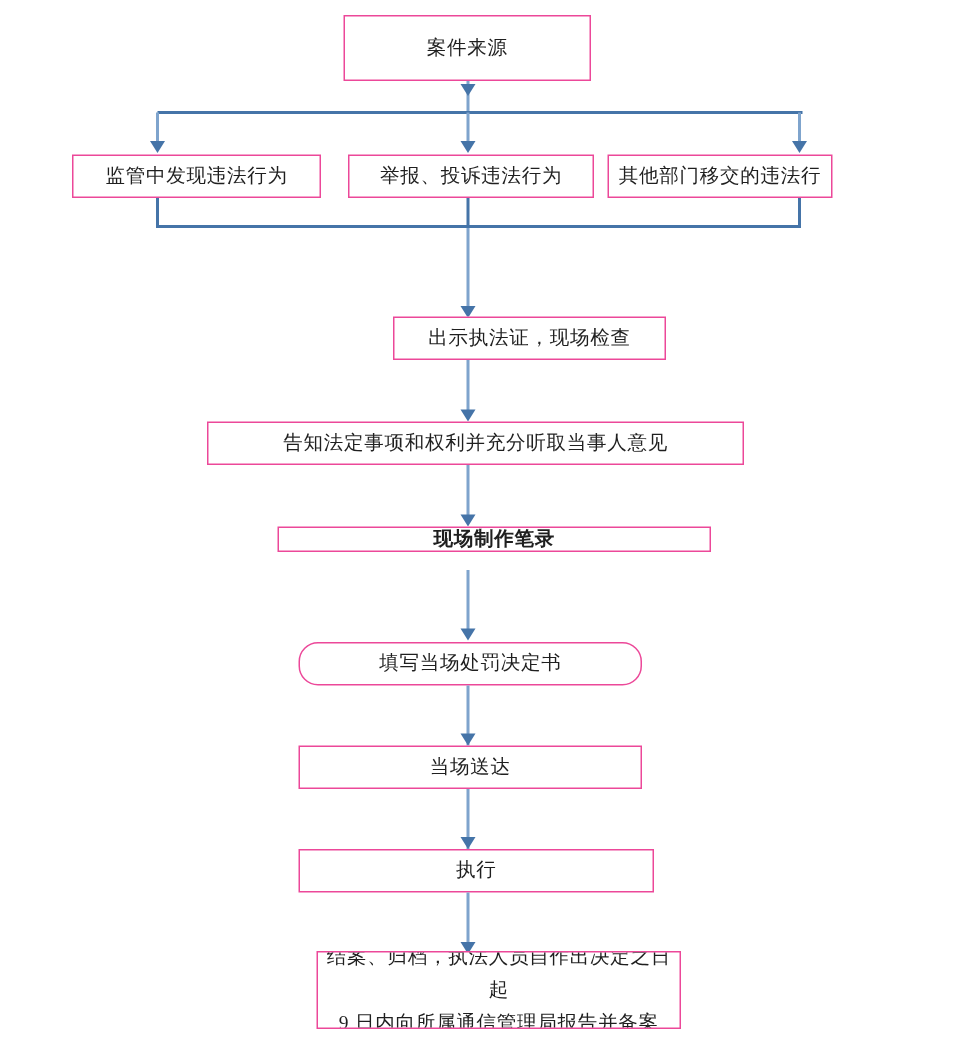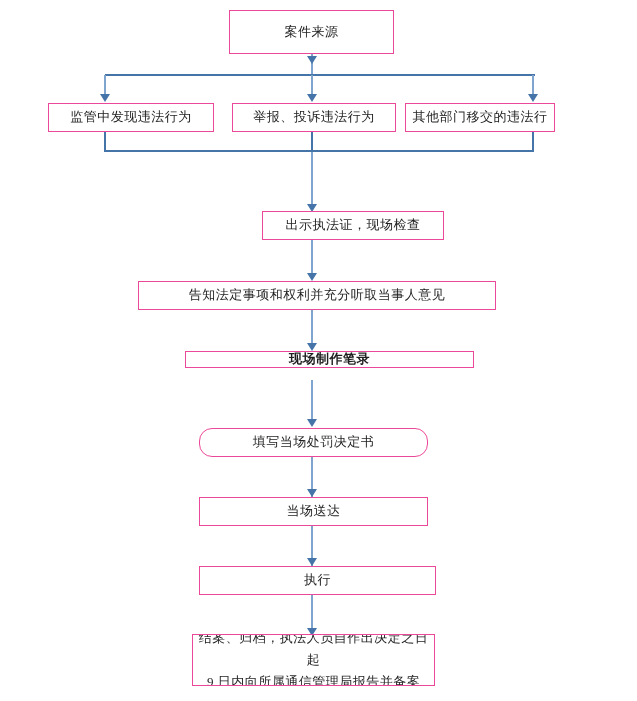--- a/index.html
+++ b/index.html
@@ -29,20 +29,21 @@
     display: flex;
     align-items: center;
     justify-content: center;
     white-space: nowrap;
     overflow: hidden;
     letter-spacing: 0.5px;
   }
   .node.two-line {
     white-space: normal;
     line-height: 1.7;
+    margin-left: 19px;
   }
   .conn {
     position: absolute;
     background: #7fa4cd;
   }
   .conn.v { width: 2px; }
   .conn.h { height: 2px; }
   .conn.dark { background: #4574a8; }
   .conn.dark.v { width: 2px; }
   .conn.dark.h { height: 2px; }

